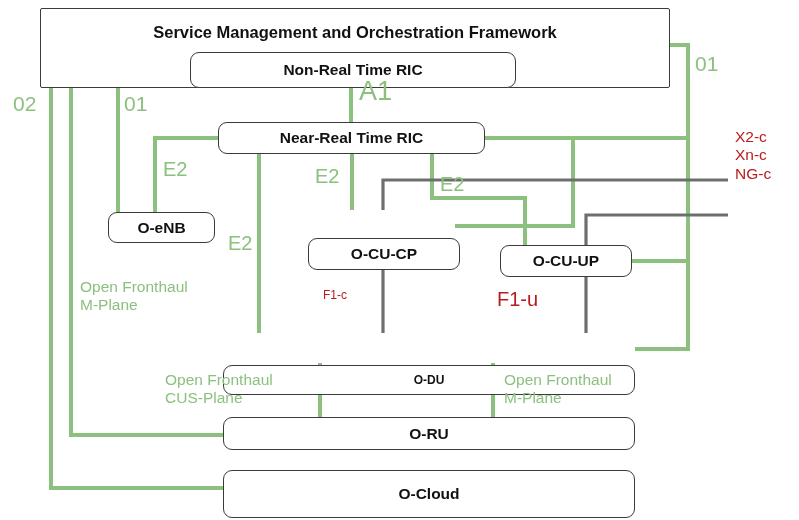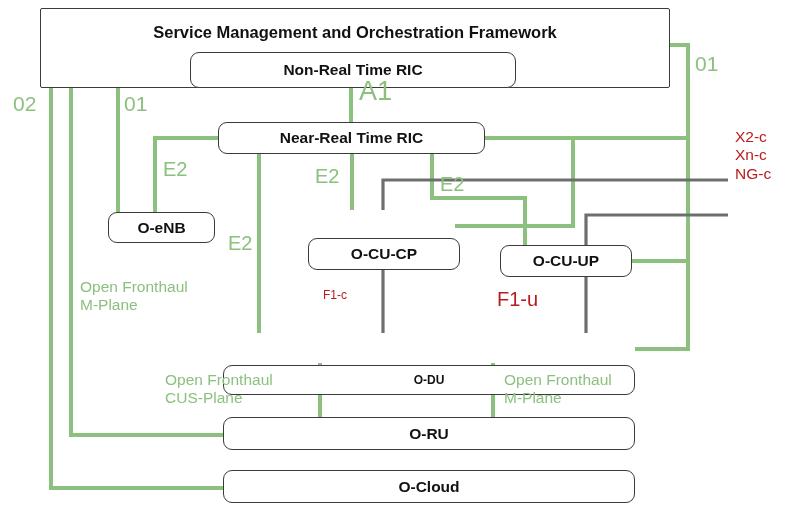--- a/index.html
+++ b/index.html
@@ -91,21 +91,21 @@
   </div>
 
   <div class="node rounded" style="left:223px;top:333px;width:412px;height:30px;font-size:12px;margin-top:32px;">
     <span>O-DU</span>
   </div>
 
   <div class="node rounded" style="left:223px;top:417px;width:412px;height:33px;font-size:15.5px;">
     <span>O-RU</span>
   </div>
 
-  <div class="node rounded" style="left:223px;top:470px;width:412px;height:33px;font-size:15.5px;">
+  <div class="node rounded" style="left:223px;top:470px;width:412px;height:48px;font-size:15.5px;">
     <span>O-Cloud</span>
   </div>
 
   <div class="lbl green" style="left:13px;top:92px;font-size:21px;">02</div>
 
   <div class="lbl green" style="left:124px;top:92px;font-size:21px;">01</div>
 
   <div class="lbl green" style="left:695px;top:52px;font-size:21px;">01</div>
 
   <div class="lbl green" style="left:359px;top:76px;font-size:27px;">A1</div>

